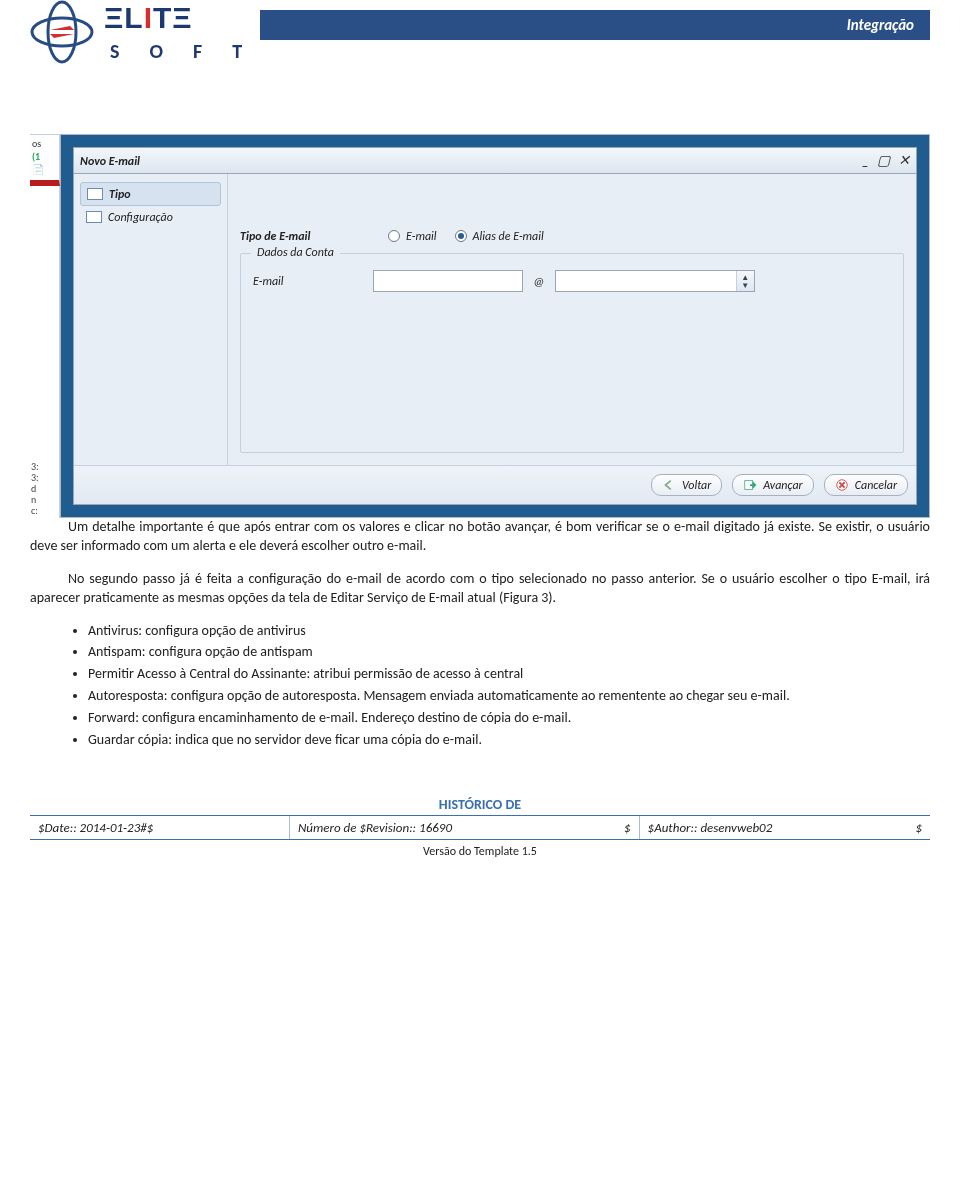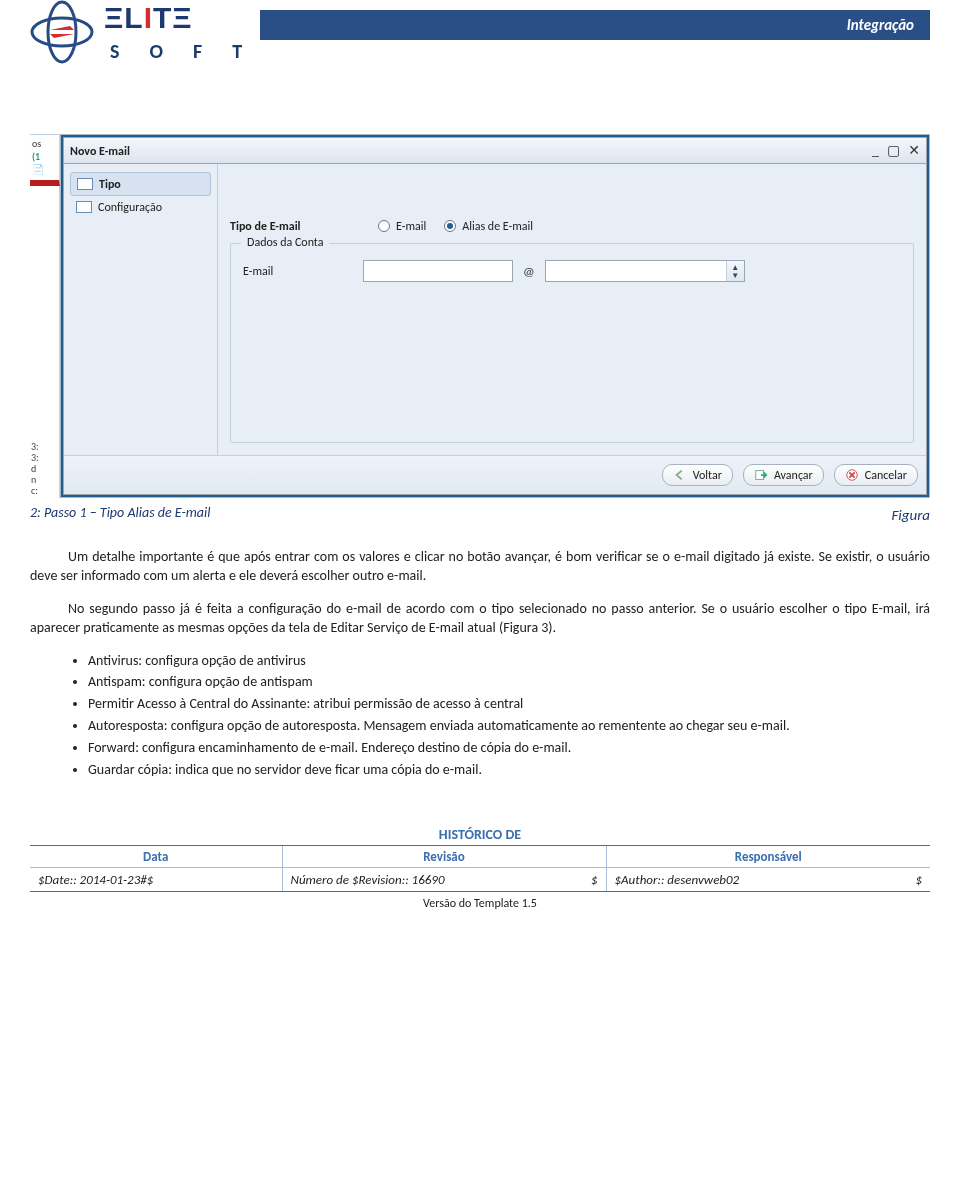--- a/index.html
+++ b/index.html
@@ -15,21 +15,21 @@
   .elite-word .red { color: #d32f2f; }
   .soft-word { display: flex; gap: 26px; font-size: 20px; font-weight: 700; color: #1c3a70; letter-spacing: 4px; margin-left: 6px; }
   .header-bar { flex: 1; background: #2a4e86; color: #fff; font-weight: 700; font-style: italic; text-align: right; padding: 6px 16px; margin-top: 10px; font-size: 15px; }
   
   .shot-wrap { margin-top: 70px; display: flex; }
   .left-strip { width: 30px; display: flex; flex-direction: column; }
   .strip-top { height: 52px; background: #fefefe; border-top: 1px solid #c5d0de; border-bottom: 6px solid #b91c1c; border-right: 1px solid #c5d0de; font-size: 10px; color: #333; padding: 2px; }
   .strip-gutter { flex: 1; background: #fff; border-right: 1px solid #c5d0de; font-size: 10px; color: #555; display: flex; flex-direction: column; justify-content: space-between; padding: 2px 1px; }
   .strip-gutter div { line-height: 1.1; }
   .strip-nums { font-size: 10px; color: #444; padding-top: 2px; }
-  .shot { flex: 1; border: 1px solid #b0b8c3; background: #1f5c8f; padding: 2px; }
+  .shot { flex: 1; border: 1px solid #b0b8c3; background: #1f5c8f; padding: 12px; font-style: italic; }
   .app-frame { background: #e8eef5; border: 1px solid #9aa6b4; }
   .titlebar { display: flex; align-items: center; background: linear-gradient(#f3f7fb,#dce5ef); border-bottom: 1px solid #9aa6b4; padding: 4px 6px; font-size: 12px; }
   .titlebar .ttl { font-weight: 700; }
   .titlebar .spacer { flex: 1; }
   .titlebar .winbtns { display: flex; gap: 8px; color: #333; font-size: 14px; }
   .app-body { display: flex; }
   .side { width: 154px; padding: 8px 6px; border-right: 1px solid #c5d0de; }
   .side-item { display: flex; align-items: center; gap: 6px; padding: 4px 6px; font-size: 12px; border-radius: 3px; }
   .side-item.selected { background: #d6e2ef; border: 1px solid #b0c4da; font-weight: 700; }
   .env-icon { width: 16px; height: 12px; background: #fff; border: 1px solid #6b8cb5; position: relative; }
@@ -192,46 +192,37 @@
                 <circle cx="8" cy="8" r="6" fill="#fff" stroke="#c44"></circle>
                 <path d="M5 5 L11 11 M11 5 L5 11" stroke="#c44" stroke-width="2"></path>
               </svg>
             <span>Cancelar</span>
           </span>
         </div>
       </div>
     </div>
   </div>
 
-  <div class="caption-row">
-    <span class="caption-left">2: Passo 1 – Tipo Alias de E-mail</span>
-    <span class="caption" style="margin-left:auto">Figura</span>
-  </div>
 
   <p class="body-p">Um detalhe importante é que após entrar com os valores e clicar no botão avançar, é bom verificar se o e-mail digitado já existe. Se existir, o usuário deve ser informado com um alerta e ele deverá escolher outro e-mail.</p>
   <p class="body-p">No segundo passo já é feita a configuração do e-mail de acordo com o tipo selecionado no passo anterior. Se o usuário escolher o tipo E-mail, irá aparecer praticamente as mesmas opções da tela de Editar Serviço de E-mail atual (Figura 3).</p>
 
   <ul class="blist">
     <li>Antivirus: configura opção de antivirus</li>
     <li>Antispam: configura opção de antispam</li>
     <li>Permitir Acesso à Central do Assinante: atribui permissão de acesso à central</li>
     <li>Autoresposta: configura opção de autoresposta. Mensagem enviada automaticamente ao rementente ao chegar seu e-mail.</li>
     <li>Forward: configura encaminhamento de e-mail. Endereço destino de cópia do e-mail.</li>
     <li>Guardar cópia: indica que no servidor deve ficar uma cópia do e-mail.</li>
   </ul>
 
   <div class="footer-block">
     <div class="hist-title">HISTÓRICO DE</div>
     <table class="ftbl">
       <tbody>
-          <tr>
-        <th style="width:28%">Data</th>
-        <th style="width:36%">Revisão</th>
-        <th>Responsável</th>
-      </tr>
       <tr>
         <td>$Date:: 2014-01-23#$</td>
         <td>
               <div class="td-split">
                 <span>Número de $Revision:: 16690</span>
                 <span>$</span>
               </div>
             </td>
         <td>
               <div class="td-split">

